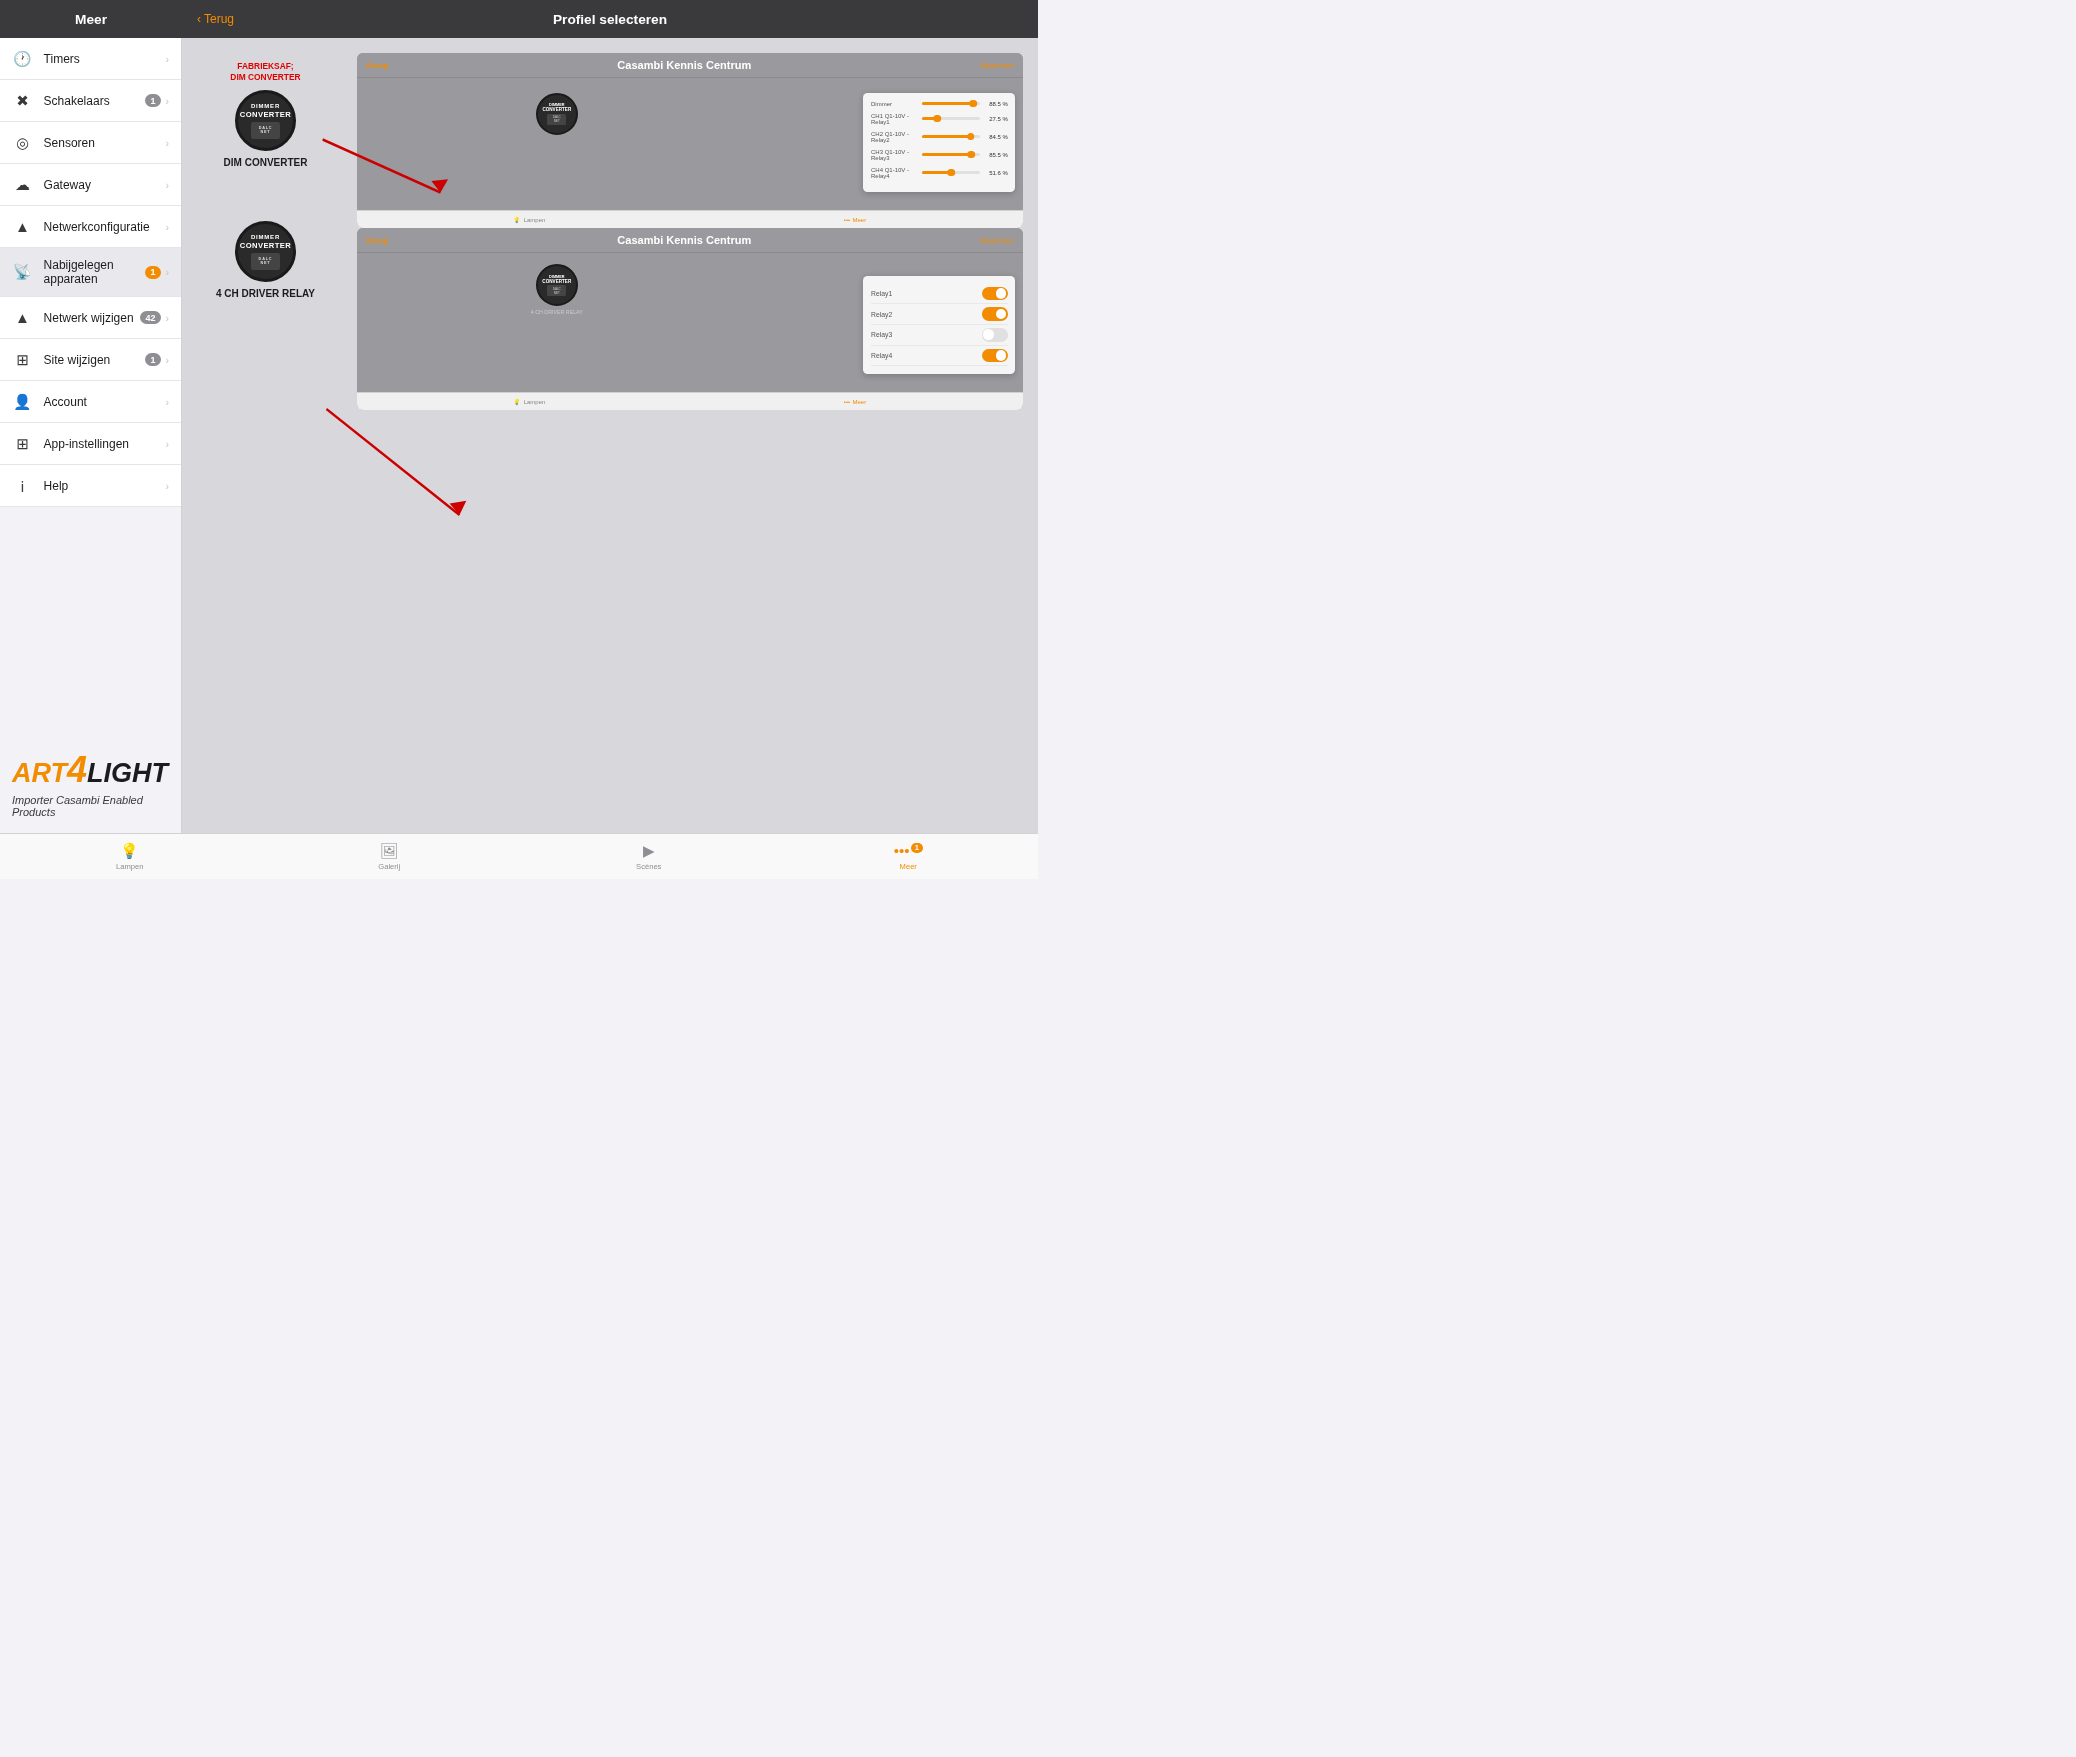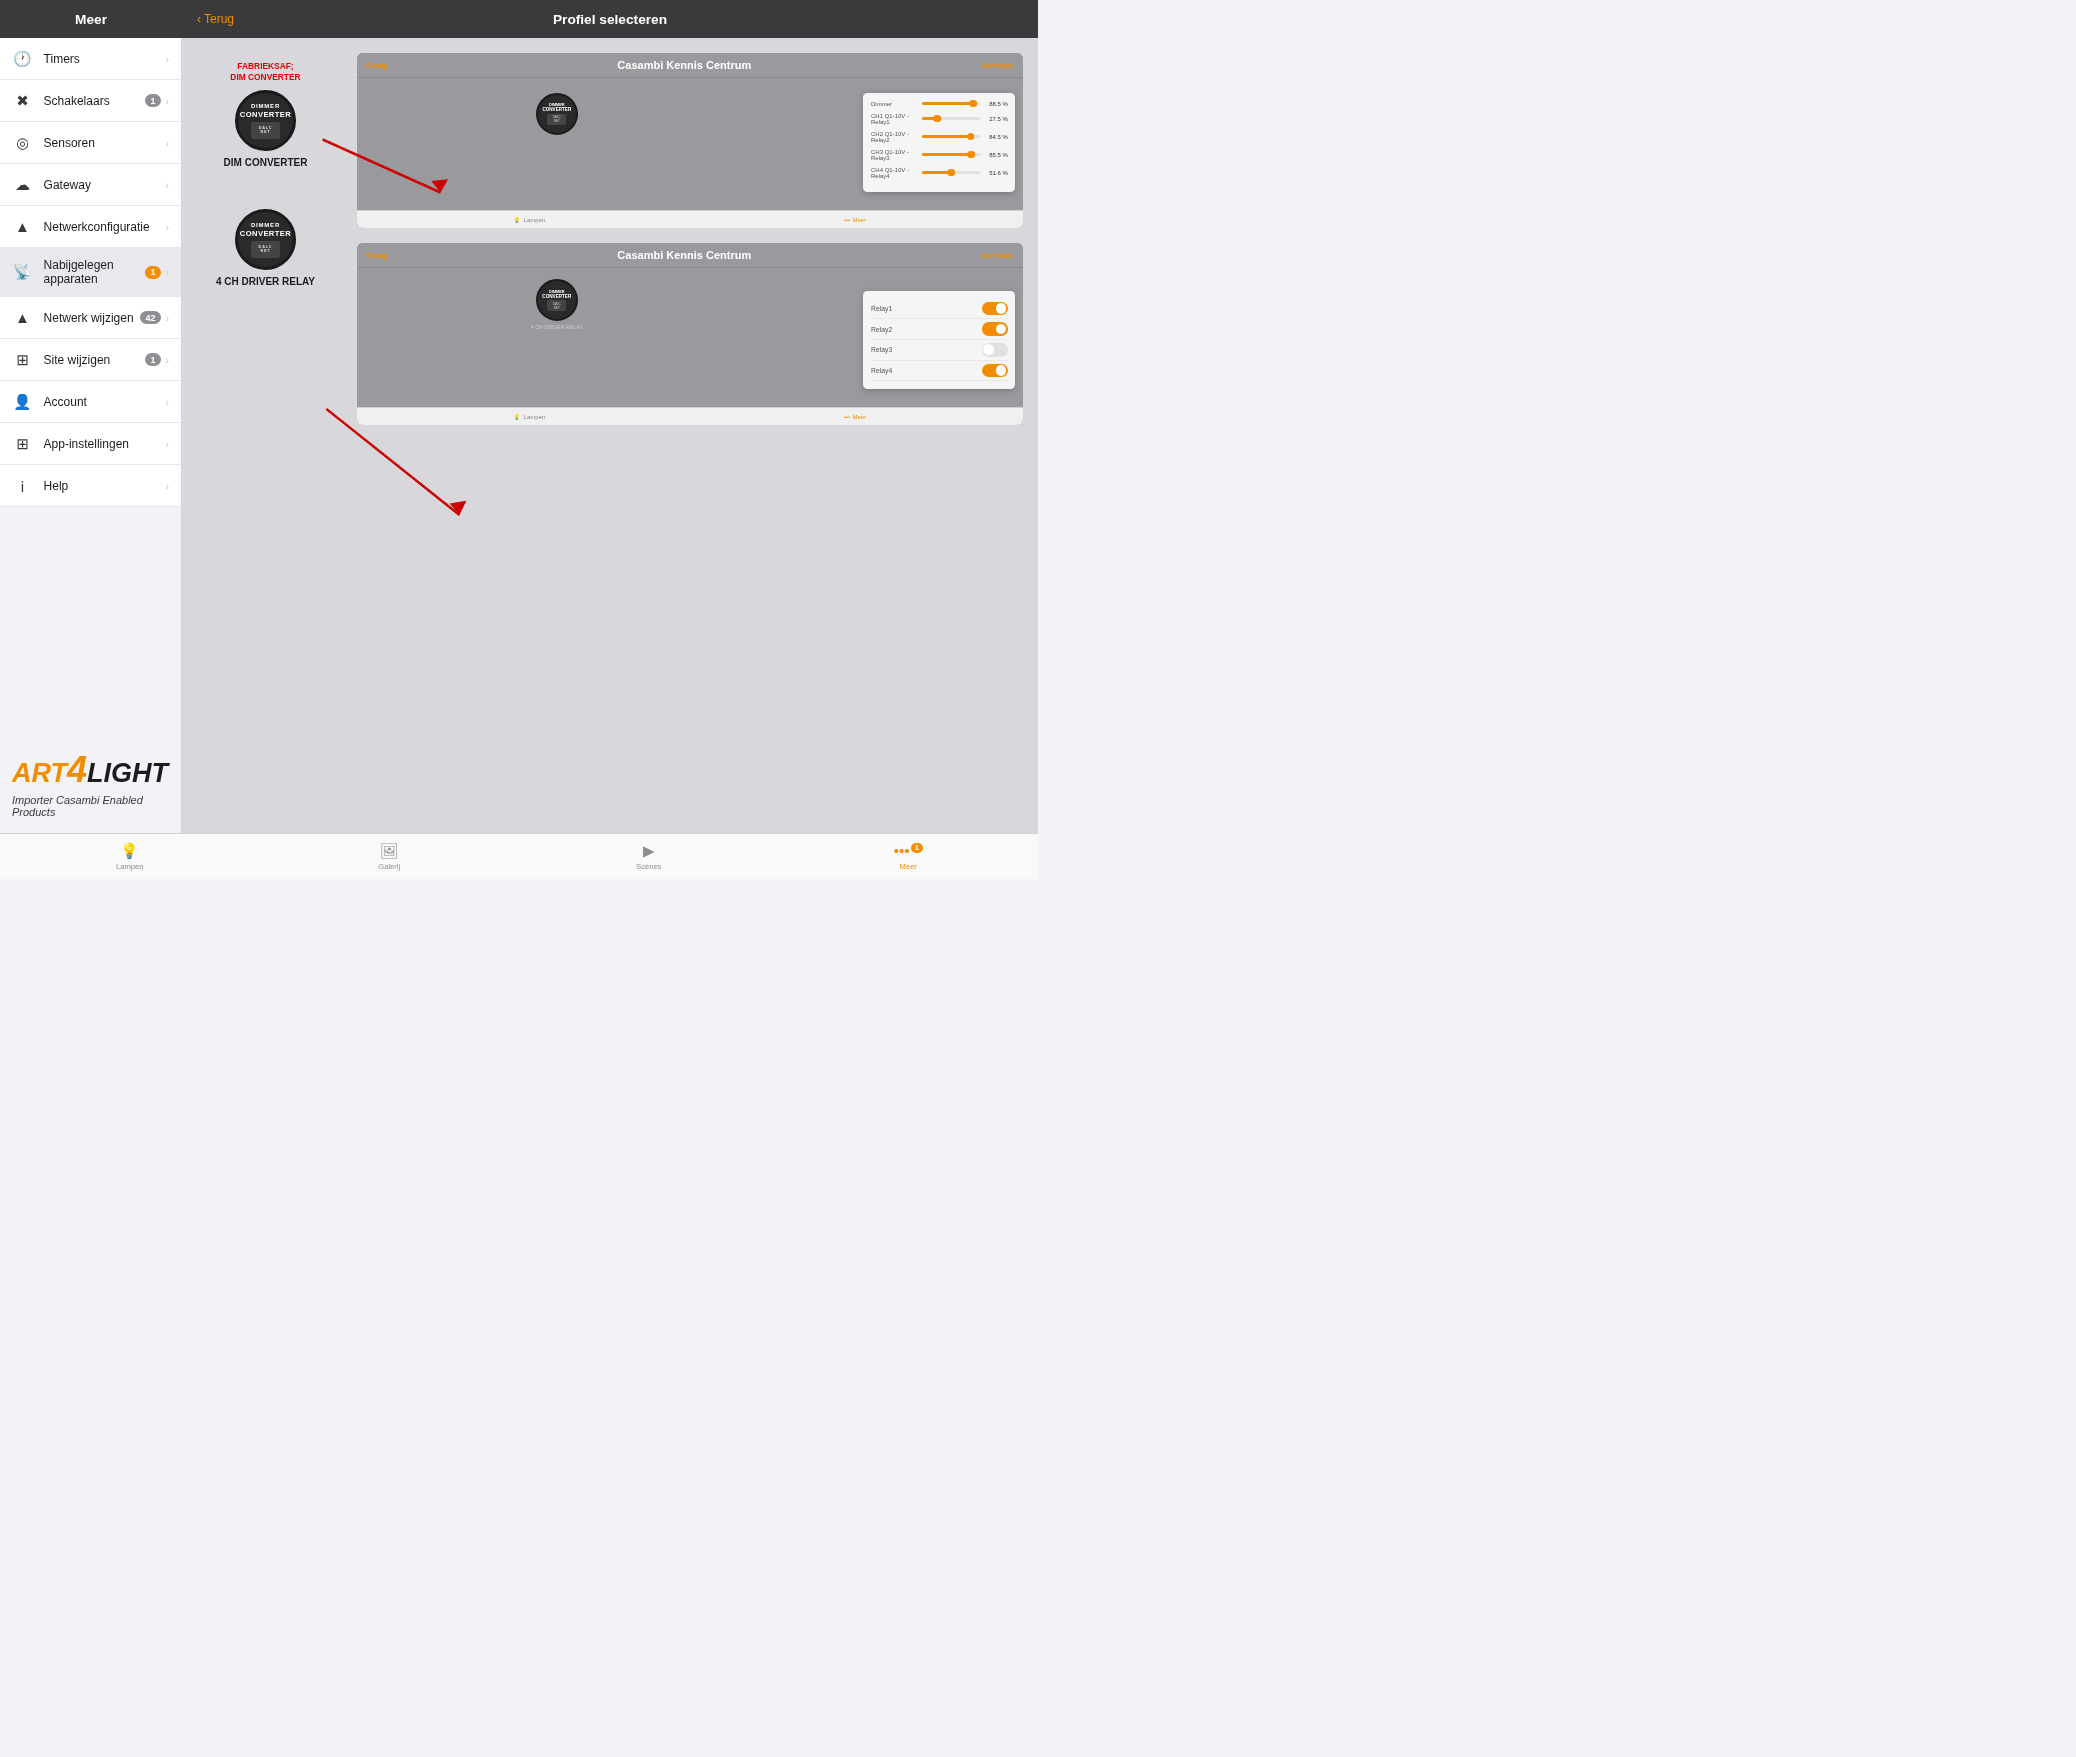--- a/index.html
+++ b/index.html
@@ -482,21 +482,21 @@
       <div class="logo-art4light">
         <span class="art">ART</span><span class="four">4</span><span class="light">LIGHT</span>
       </div>
       <div class="logo-tagline">Importer Casambi Enabled Products</div>
     </div>
   </div>
 
   <div class="right-panel">
     <div style="display: flex; height: 100%; padding: 15px; gap: 23px; position: relative;">
 
-      <div style="display: flex; flex-direction: column; align-items: center; padding-top: 7.6px; gap: 11px; width: 137px;">
+      <div style="display: flex; flex-direction: column; align-items: center; padding-top: 7.6px; gap: 23px; width: 137px;">
 
         <div style="display: flex; flex-direction: column; align-items: center;">
           <div style="color: #e00000; font-size: 8.4px; font-weight: 800; text-align: center; line-height: 1.4; margin-bottom: 6px;">
             <span>FABRIEKSAF;</span><br>
             <span>DIM CONVERTER</span>
           </div>
 
           <div class="dimmer-icon">
             <span style="font-size: 6px; font-weight: 900; letter-spacing: 0.8px;">DIMMER</span>
             <span style="font-size: 7.6px; font-weight: 900; letter-spacing: 0.4px;">CONVERTER</span>
@@ -515,21 +515,21 @@
             <span style="font-size: 7.6px; font-weight: 900; letter-spacing: 0.4px;">CONVERTER</span>
             <div style="margin-top: 3px; width: 29px; height: 16.7px; background: #444; border-radius: 2.3px; display: flex; flex-direction: column; align-items: center; justify-content: center;">
               <span style="font-size: 3.8px; color: #ddd; font-weight: 700; letter-spacing: 0.8px;">DALC</span>
               <span style="font-size: 3.8px; color: #ddd; font-weight: 700; letter-spacing: 0.8px;">NET</span>
             </div>
           </div>
           <span style="font-size: 10px; font-weight: 600; color: #1c1c1e; margin-top: 6px; text-align: center;">4 CH DRIVER RELAY</span>
         </div>
       </div>
 
-      <div style="display: flex; flex-direction: column; gap: 15px; flex: 1;">
+      <div style="display: flex; flex-direction: column; flex: 1;">
 
         <div class="screenshot-frame">
           <div class="screenshot-inner">
             <div class="screenshot-header">
               <span class="group-label">Groep</span>
               <span class="center-title">Casambi Kennis Centrum</span>
               <span class="bewerken">Bewerken</span>
             </div>
             <div class="screenshot-body">
 

